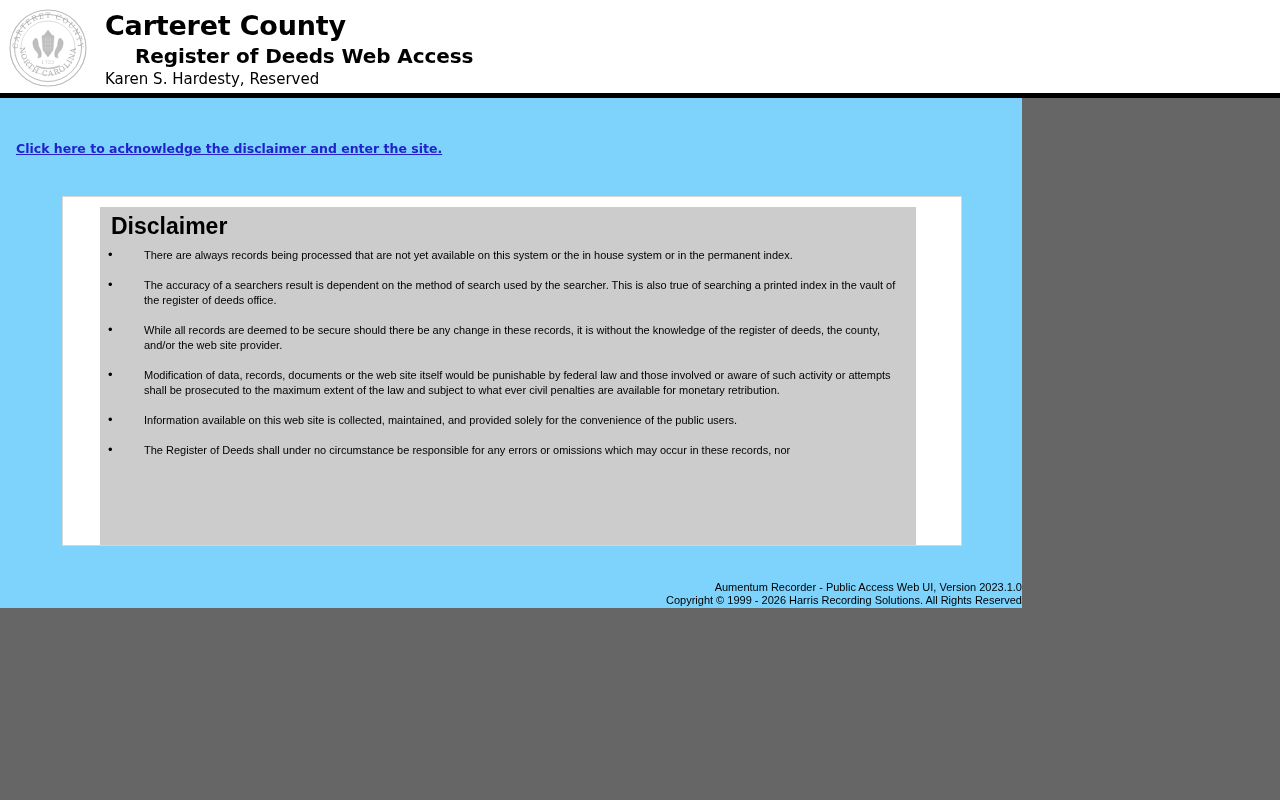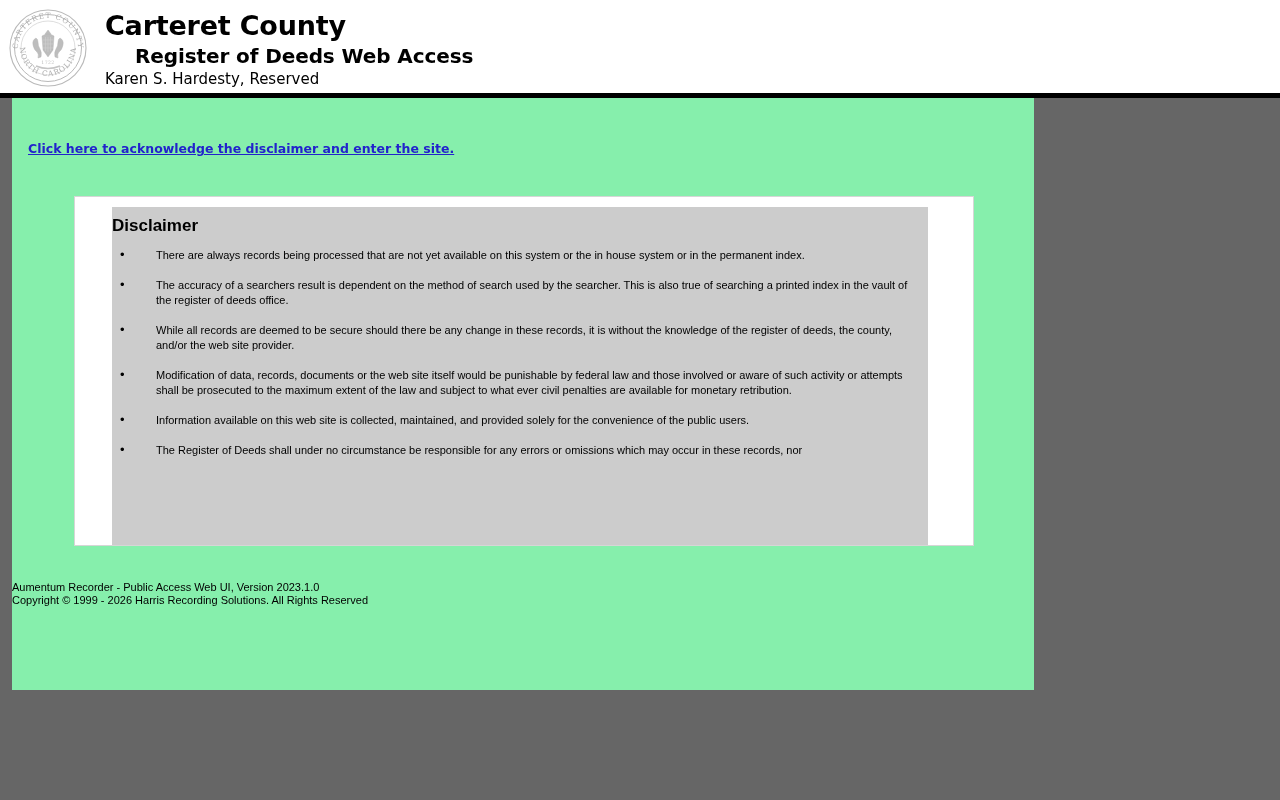--- a/index.html
+++ b/index.html
@@ -70,25 +70,25 @@
     left: 0;
     top: 93px;
     width: 1280px;
     height: 5px;
     background: #000000;
   }
 
   
   #page {
     position: absolute;
-    left: 12px;
+    left: 0;
     top: 98px;
     width: 1022px;
-    height: 592px;
-    background: #86efac;
+    height: 510px;
+    background: #7dd3fc;
     overflow: hidden;
   }
 
   #enter-link-wrap {
     position: absolute;
     left: 16px;
     top: 43px;
   }
   #enter-link {
     font-family: "DejaVu Sans", sans-serif;
@@ -115,24 +115,24 @@
     position: absolute;
     left: 37px;
     top: 10px;
     width: 816px;
     min-height: 340px;
     background: #cccccc;
     overflow: hidden;
   }
   #disclaimer-title {
     font-family: "Liberation Sans", sans-serif;
-    font-size: 17px;
-    font-weight: bold;
-    color: #000;
-    margin: 9px 0 0 0;
+    font-size: 23px;
+    font-weight: bold;
+    color: #000;
+    margin: 9px 0 0 11px;
     line-height: 20px;
   }
   ul#disclaimer-list {
     list-style: none;
     margin: 12px 0 0 0;
     padding: 0;
   }
   ul#disclaimer-list li {
     position: relative;
     margin: 0 8px 15px 0;
@@ -151,21 +151,21 @@
     line-height: 15px;
     color: #000;
   }
 
   
   #footer {
     position: absolute;
     left: 0;
     top: 483px;
     width: 1022px;
-    text-align: left;
+    text-align: right;
     font-family: "Liberation Sans", sans-serif;
     font-size: 11px;
     line-height: 12.5px;
     color: #000;
   }
 </style>
 </head>
 <body>
 
 <div id="masthead">

